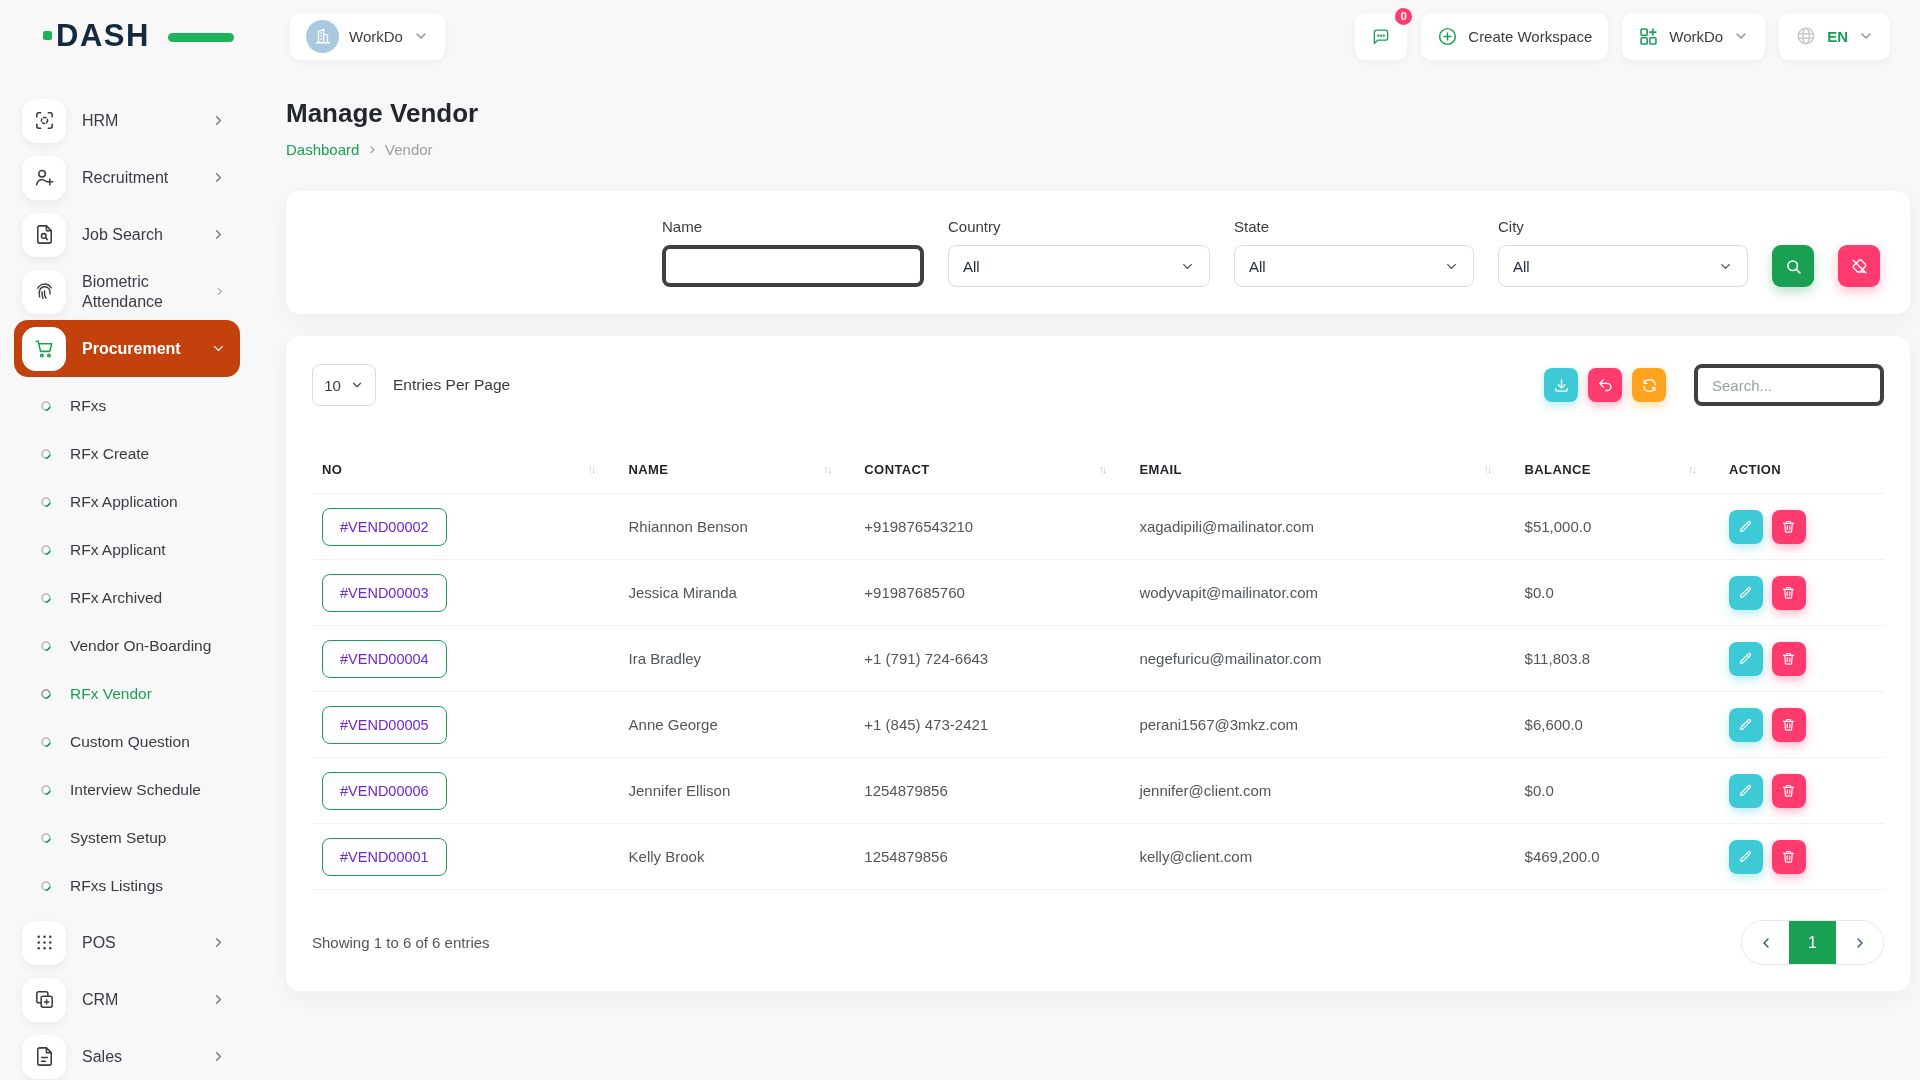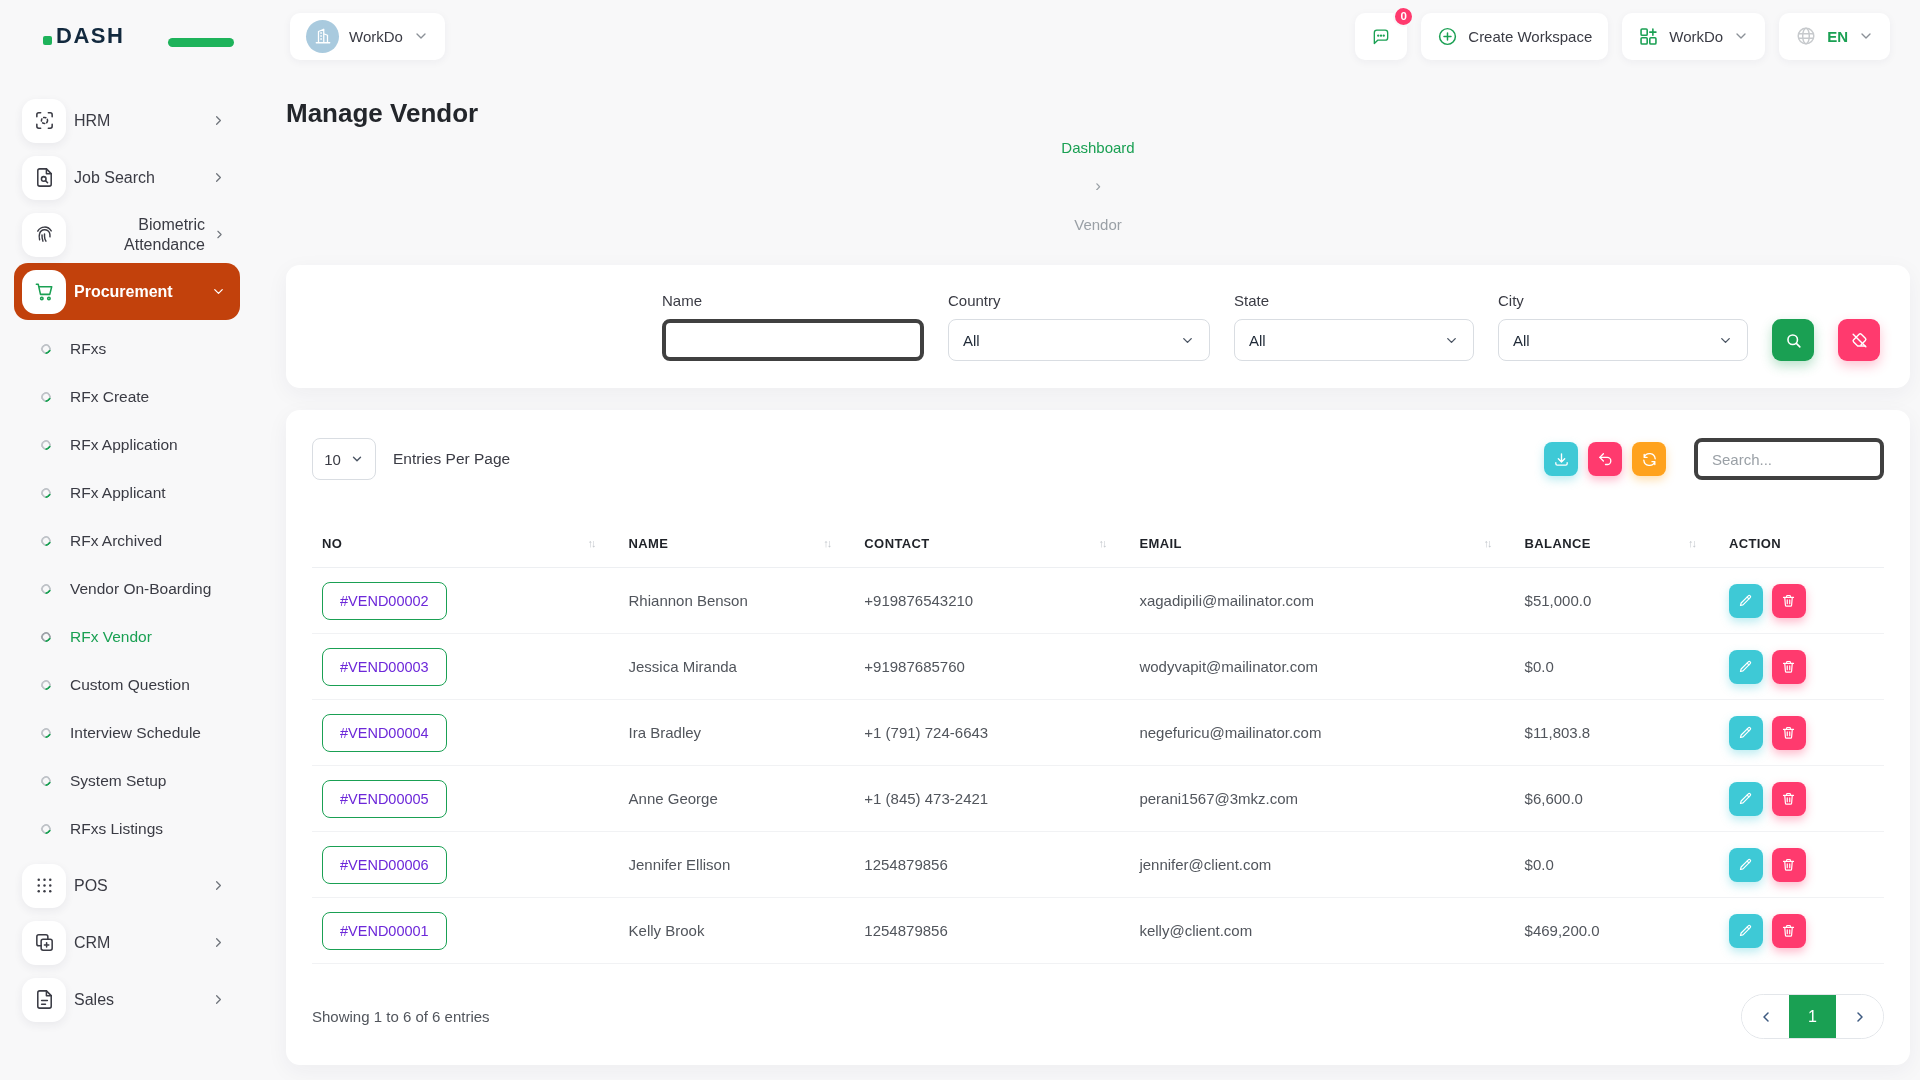--- a/index.html
+++ b/index.html
@@ -8,43 +8,43 @@
     font-family: "Liberation Sans", "DejaVu Sans", sans-serif;
     background:#f8f8f9;
     color:#3a3b44;
     overflow:hidden;
   }
   svg { display:block; }
 
   
   .header { display:flex; align-items:center; height:72px; padding:0 30px 0 56px; }
   .logo { position:relative; width:150px; margin-right:84px; cursor:pointer; }
-  .logo-text { font-size:22px; font-weight:800; letter-spacing:1.5px; color:#12293e; }
+  .logo-text { font-size:31px; font-weight:800; letter-spacing:1.5px; color:#12293e; }
   .logo-dot { position:absolute; left:-13px; top:13px; width:9px; height:9px; background:#1eb35b; border-radius:2px; }
   .logo-bar { position:absolute; right:-28px; top:15px; width:66px; height:9px; background:#1eb35b; border-radius:5px; }
 
   .hbtn { background:#fff; border-radius:10px; height:47px; display:flex; align-items:center;
           padding:0 16px; gap:10px; font-size:15px; color:#3a3b44;
           box-shadow:0 2px 8px rgba(40,45,70,.05); cursor:pointer; border:none; }
   .ws-pill .ws-avatar { width:33px; height:33px; border-radius:50%; background:#a9cade;
           display:flex; align-items:center; justify-content:center; color:#fff; }
   .header-right { margin-left:auto; display:flex; align-items:center; gap:14px; }
   .msg-btn { width:52px; justify-content:center; position:relative; }
   .badge { position:absolute; top:-7px; right:-7px; min-width:21px; height:21px; padding:0 5px;
            background:#FF3A6E; border-radius:50%; color:#fff; font-size:11.5px; font-weight:700;
            display:flex; align-items:center; justify-content:center; border:2px solid #f8f8f9; }
   .chev { color:#8b9097; }
   .green-txt { color:#1AA053; font-weight:700; }
 
   
   .layout { display:flex; align-items:flex-start; }
   .sidebar { width:250px; flex:0 0 250px; padding:20px 10px 0 14px; }
 
-  .side-item { display:flex; align-items:center; gap:8px; height:57px; padding:0 14px 0 8px;
-               border-radius:14px; cursor:pointer;text-align:right; }
+  .side-item { display:flex; align-items:center; gap:16px; height:57px; padding:0 14px 0 8px;
+               border-radius:14px; cursor:pointer; }
   .icon-box { width:44px; height:44px; flex:0 0 44px; background:#fff; border-radius:14px;
               box-shadow:0 3px 10px rgba(40,45,70,.07); display:flex; align-items:center;
               justify-content:center; color:#3a3b44; }
   .side-label { font-size:16px; line-height:1.25; }
   .side-item .side-chev { margin-left:auto; color:#6f747b; }
   .side-item.active { background:#c2410c; }
   .side-item.active .side-label { color:#fff; font-weight:700; }
   .side-item.active .side-chev { color:#fff; }
   .side-item.active .icon-box { color:#1AA053; box-shadow:none; }
 
@@ -52,21 +52,21 @@
   .sub-item { display:flex; align-items:center; gap:19px; height:48px; padding-left:27px;
               font-size:15.5px; color:#3a3b44; cursor:pointer; }
   .bullet { width:10px; height:10px; flex:0 0 10px; border:2px solid #bfc3c8; border-radius:50%;
             border-bottom-color:#1AA053; transform:rotate(-35deg); }
   .sub-item.active { color:#1AA053; }
   .sub-item.active .bullet { border-color:#9fa4aa; border-bottom-color:#1AA053; }
 
   
   .main { flex:1; padding:0 10px 0 36px; }
   .page-title { margin-top:26px; font-size:26px; font-weight:700; color:#23262b; }
-  .breadcrumb { display:flex; align-items:center; gap:20px; margin-top:10px; font-size:15px;flex-direction:column; }
+  .breadcrumb { display:flex; align-items:center; gap:10px; margin-top:10px; font-size:15px; }
   .breadcrumb .bc-link { color:#1AA053; cursor:pointer; }
   .breadcrumb .bc-sep { color:#9aa0a6; font-size:17px; }
   .breadcrumb .bc-current { color:#9aa0a6; }
 
   .card { background:#fff; border-radius:14px; box-shadow:0 6px 22px rgba(40,45,70,.05); }
 
   
   .filter-card { margin-top:32px; padding:27px 30px; display:flex; justify-content:flex-end;
                  align-items:flex-end; gap:24px; }
   .field { display:flex; flex-direction:column; }
@@ -200,20 +200,33 @@
           <path d="M4 8V6a2 2 0 0 1 2-2h2M16 4h2a2 2 0 0 1 2 2v2M20 16v2a2 2 0 0 1-2 2h-2M8 20H6a2 2 0 0 1-2-2v-2"></path>
           <circle cx="12" cy="12" r="3.2" stroke-dasharray="2.4 2.2"></circle>
         </svg>
       </span>
       <span class="side-label">HRM</span>
       <svg class="side-chev" width="15" height="15" viewBox="0 0 24 24" fill="none" stroke="currentColor" stroke-width="2" stroke-linecap="round" stroke-linejoin="round">
           <path d="M9 6l6 6-6 6"></path>
         </svg>
     </div>
 
+    <div class="side-item">
+      <span class="icon-box">
+        <svg width="23" height="23" viewBox="0 0 24 24" fill="none" stroke="currentColor" stroke-width="1.6" stroke-linecap="round" stroke-linejoin="round">
+          <circle cx="9.5" cy="8" r="3.4"></circle>
+            <path d="M3.8 19.5c.6-3.2 2.9-5.2 5.7-5.2 1.5 0 2.9.6 4 1.6"></path>
+            <path d="M17.5 13.5v6M14.5 16.5h6"></path>
+        </svg>
+      </span>
+      <span class="side-label">Recruitment</span>
+      <svg class="side-chev" width="15" height="15" viewBox="0 0 24 24" fill="none" stroke="currentColor" stroke-width="2" stroke-linecap="round" stroke-linejoin="round">
+          <path d="M9 6l6 6-6 6"></path>
+        </svg>
+    </div>
 
     <div class="side-item">
       <span class="icon-box">
         <svg width="23" height="23" viewBox="0 0 24 24" fill="none" stroke="currentColor" stroke-width="1.6" stroke-linecap="round" stroke-linejoin="round">
           <path d="M14 3H7a2 2 0 0 0-2 2v14a2 2 0 0 0 2 2h10a2 2 0 0 0 2-2V8z"></path>
             <path d="M14 3v5h5"></path>
           <circle cx="11.2" cy="13.5" r="2.4"></circle>
             <path d="M13 15.3l2.2 2.2"></path>
         </svg>
       </span>

